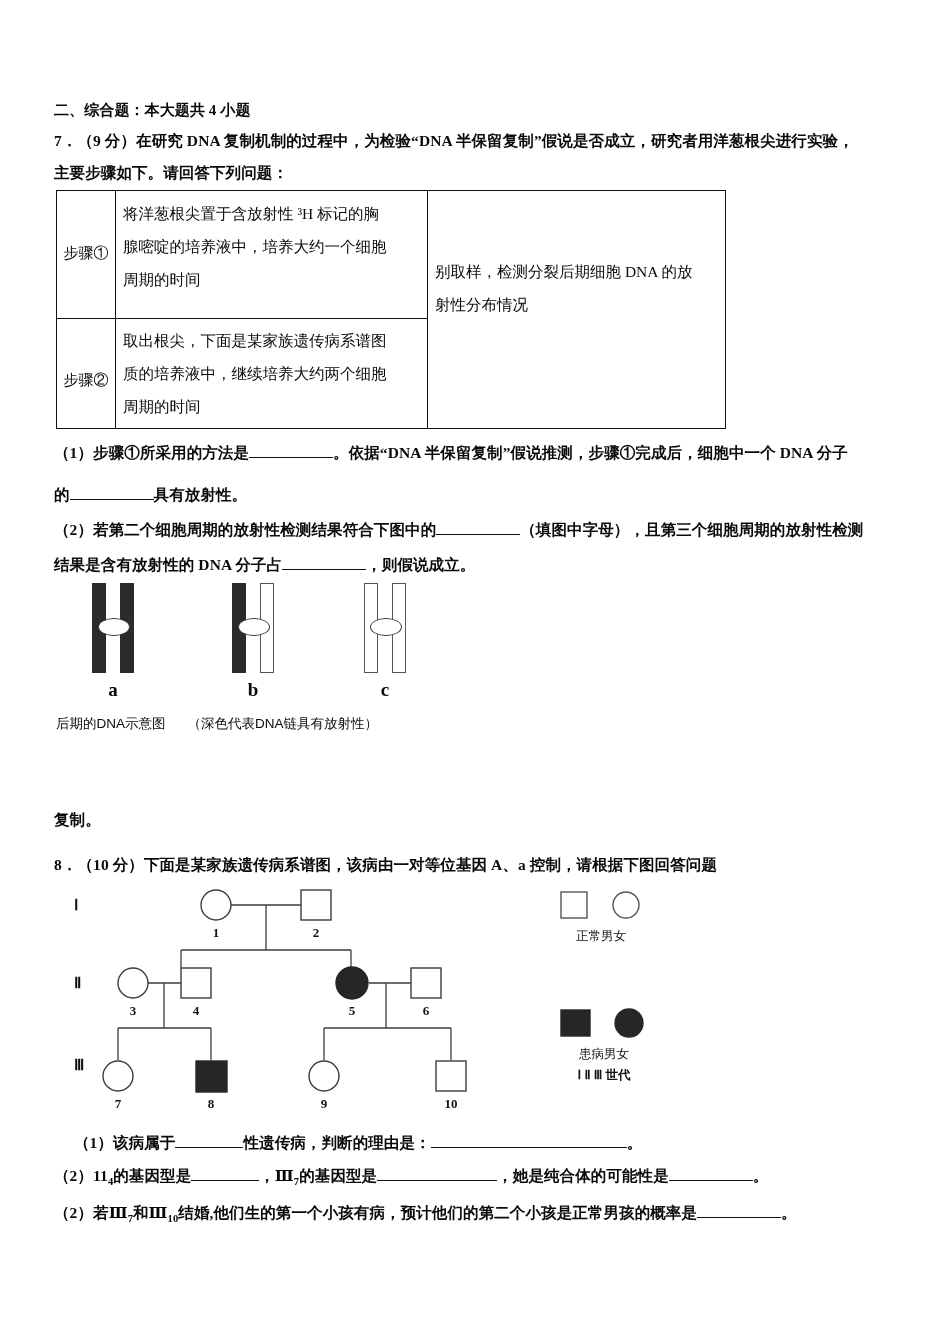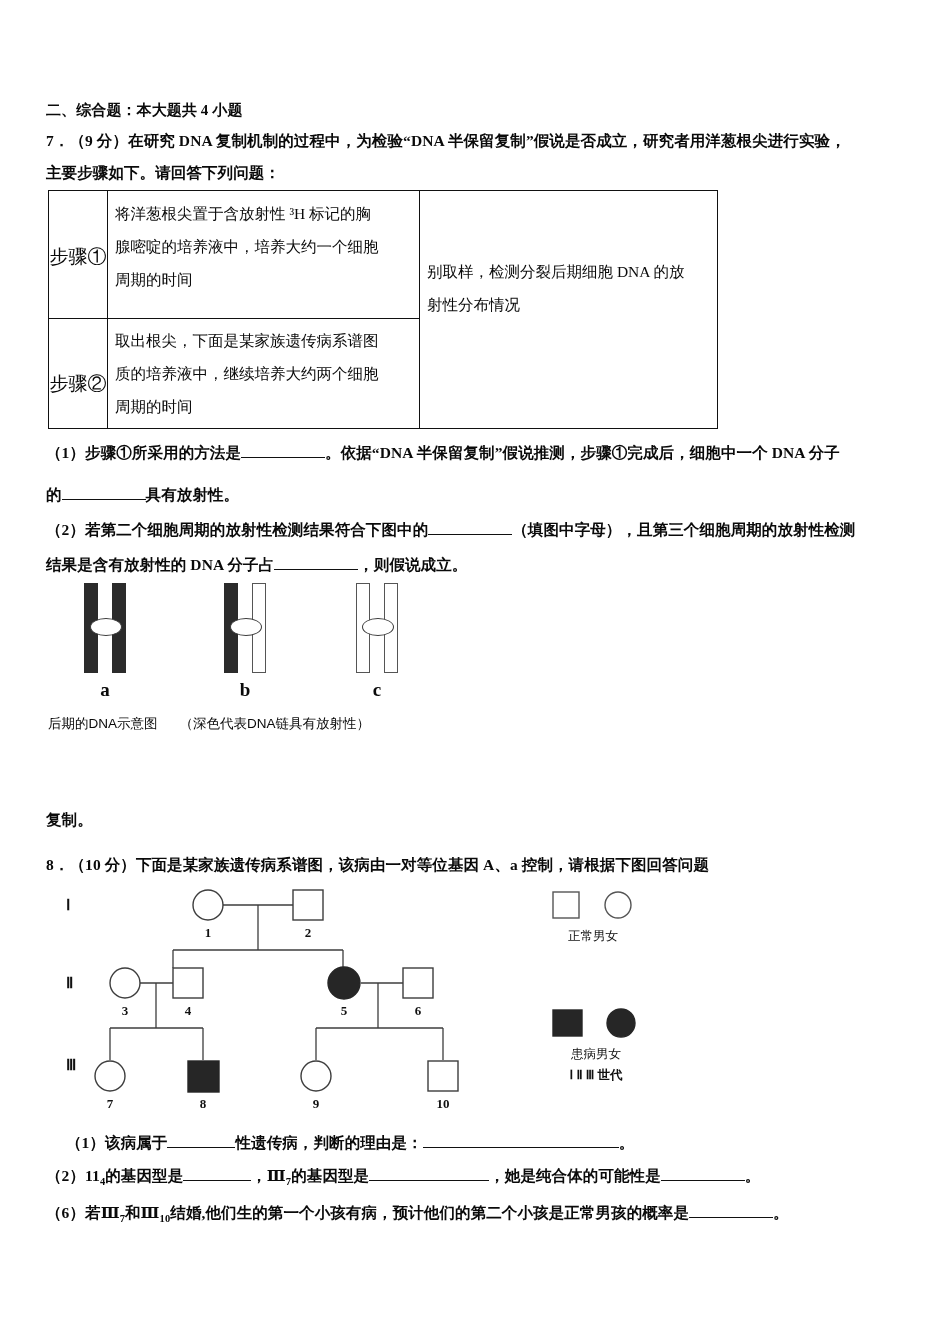--- a/index.html
+++ b/index.html
@@ -10,21 +10,21 @@
   body {
     width: 950px;
     height: 1344px;
     position: relative;
     font-family: "Liberation Serif", "DejaVu Serif", serif;
     color: #0a0a0a;
     overflow: hidden;
   }
   .page {
     position: absolute;
-    left: 0; top: 0;
+    left: 8px; top: 0;
     width: 915px; height: 1344px;
   }
 
   
   .txt {
     position: absolute;
     font-size: 15.5px;
     line-height: 1.0;
     white-space: nowrap;
     letter-spacing: 0.1px;
@@ -57,21 +57,21 @@
     background: #111;
   }
   .tbl .hline-1 {
     position: absolute; left: 0; top: 127px; width: 370px; height: 1.4px;
     background: #111;
   }
   .cell-label {
     position: absolute;
     width: 58px;
     text-align: center;
-    font-size: 19px;
+    font-size: 15px;
     white-space: nowrap;
   }
   #lbl-step1 { left: 0; top: 53px; }
   #lbl-step2 { left: 0; top: 180px; }
 
   .cell-body {
     position: absolute;
     font-size: 15.5px;
     line-height: 33px;
   }
@@ -300,15 +300,15 @@
       <circle cx="573" cy="143" r="14" fill="#262626" stroke="#262626" stroke-width="1.4"></circle>
       <text x="548" y="178" text-anchor="middle" font-family="'Liberation Sans',sans-serif" font-size="12.5" fill="#111">患病男女</text>
       <text x="548" y="199" text-anchor="middle" font-family="'Liberation Serif',serif" font-size="12.5" font-weight="bold" fill="#111">Ⅰ Ⅱ Ⅲ 世代</text>
     </svg>
   </div>
 
   <div class="txt bold" id="q8-1"><span>（1）该病属于</span><span class="blank-s"></span><span>性遗传病，判断的理由是：</span><span class="blank-xl"></span><span>。</span></div>
 
   <div class="txt bold" id="q8-2"><span>（2）11</span><span class="sub">4</span><span>的基因型是</span><span class="blank-s"></span><span>，Ⅲ</span><span class="sub">7</span><span>的基因型是</span><span class="blank-q"></span><span>，她是纯合体的可能性是</span><span class="blank-m"></span><span>。</span></div>
 
-  <div class="txt bold" id="q8-3"><span>（6）若Ⅲ</span><span class="sub">7</span><span>和Ⅲ</span><span class="sub">10</span><span>结婚,他们生的第一个小孩有病，预计他们的第二个小孩是正常男孩的概率是</span><span class="blank-m"></span><span>。</span></div>
+  <div class="txt bold" id="q8-3"><span>（2）若Ⅲ</span><span class="sub">7</span><span>和Ⅲ</span><span class="sub">10</span><span>结婚,他们生的第一个小孩有病，预计他们的第二个小孩是正常男孩的概率是</span><span class="blank-m"></span><span>。</span></div>
 
 </div>
 
 </body></html>

